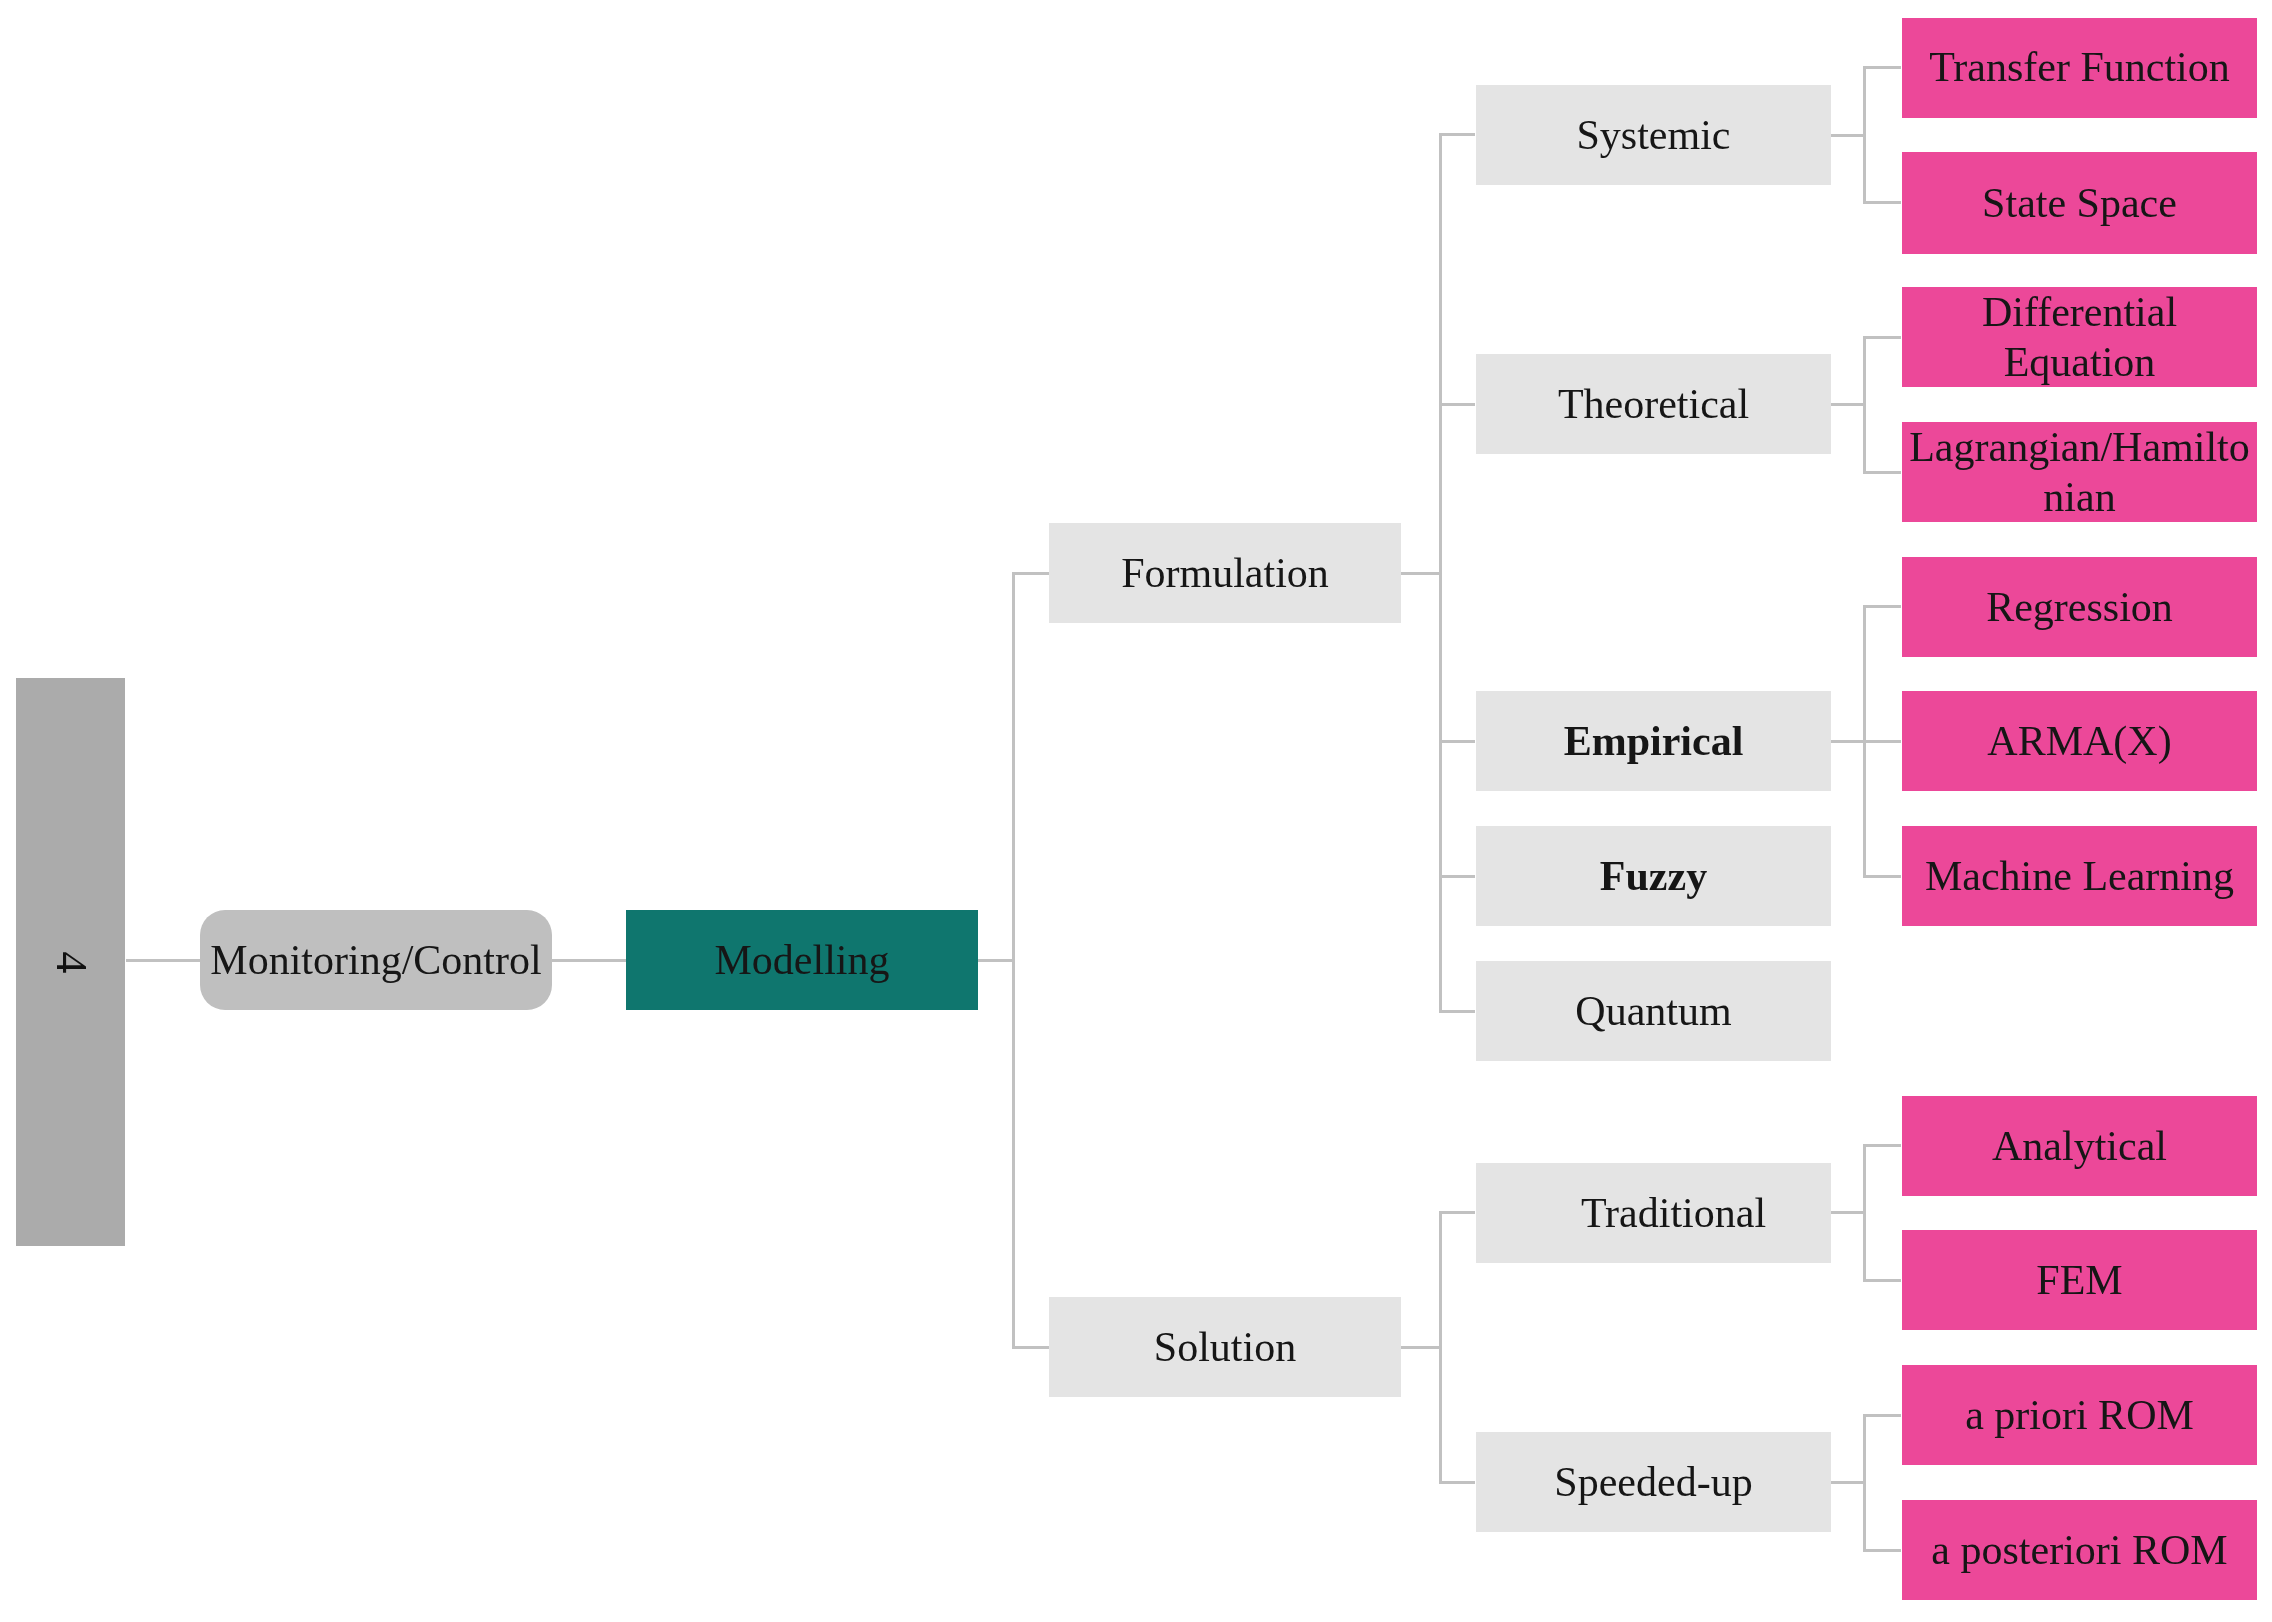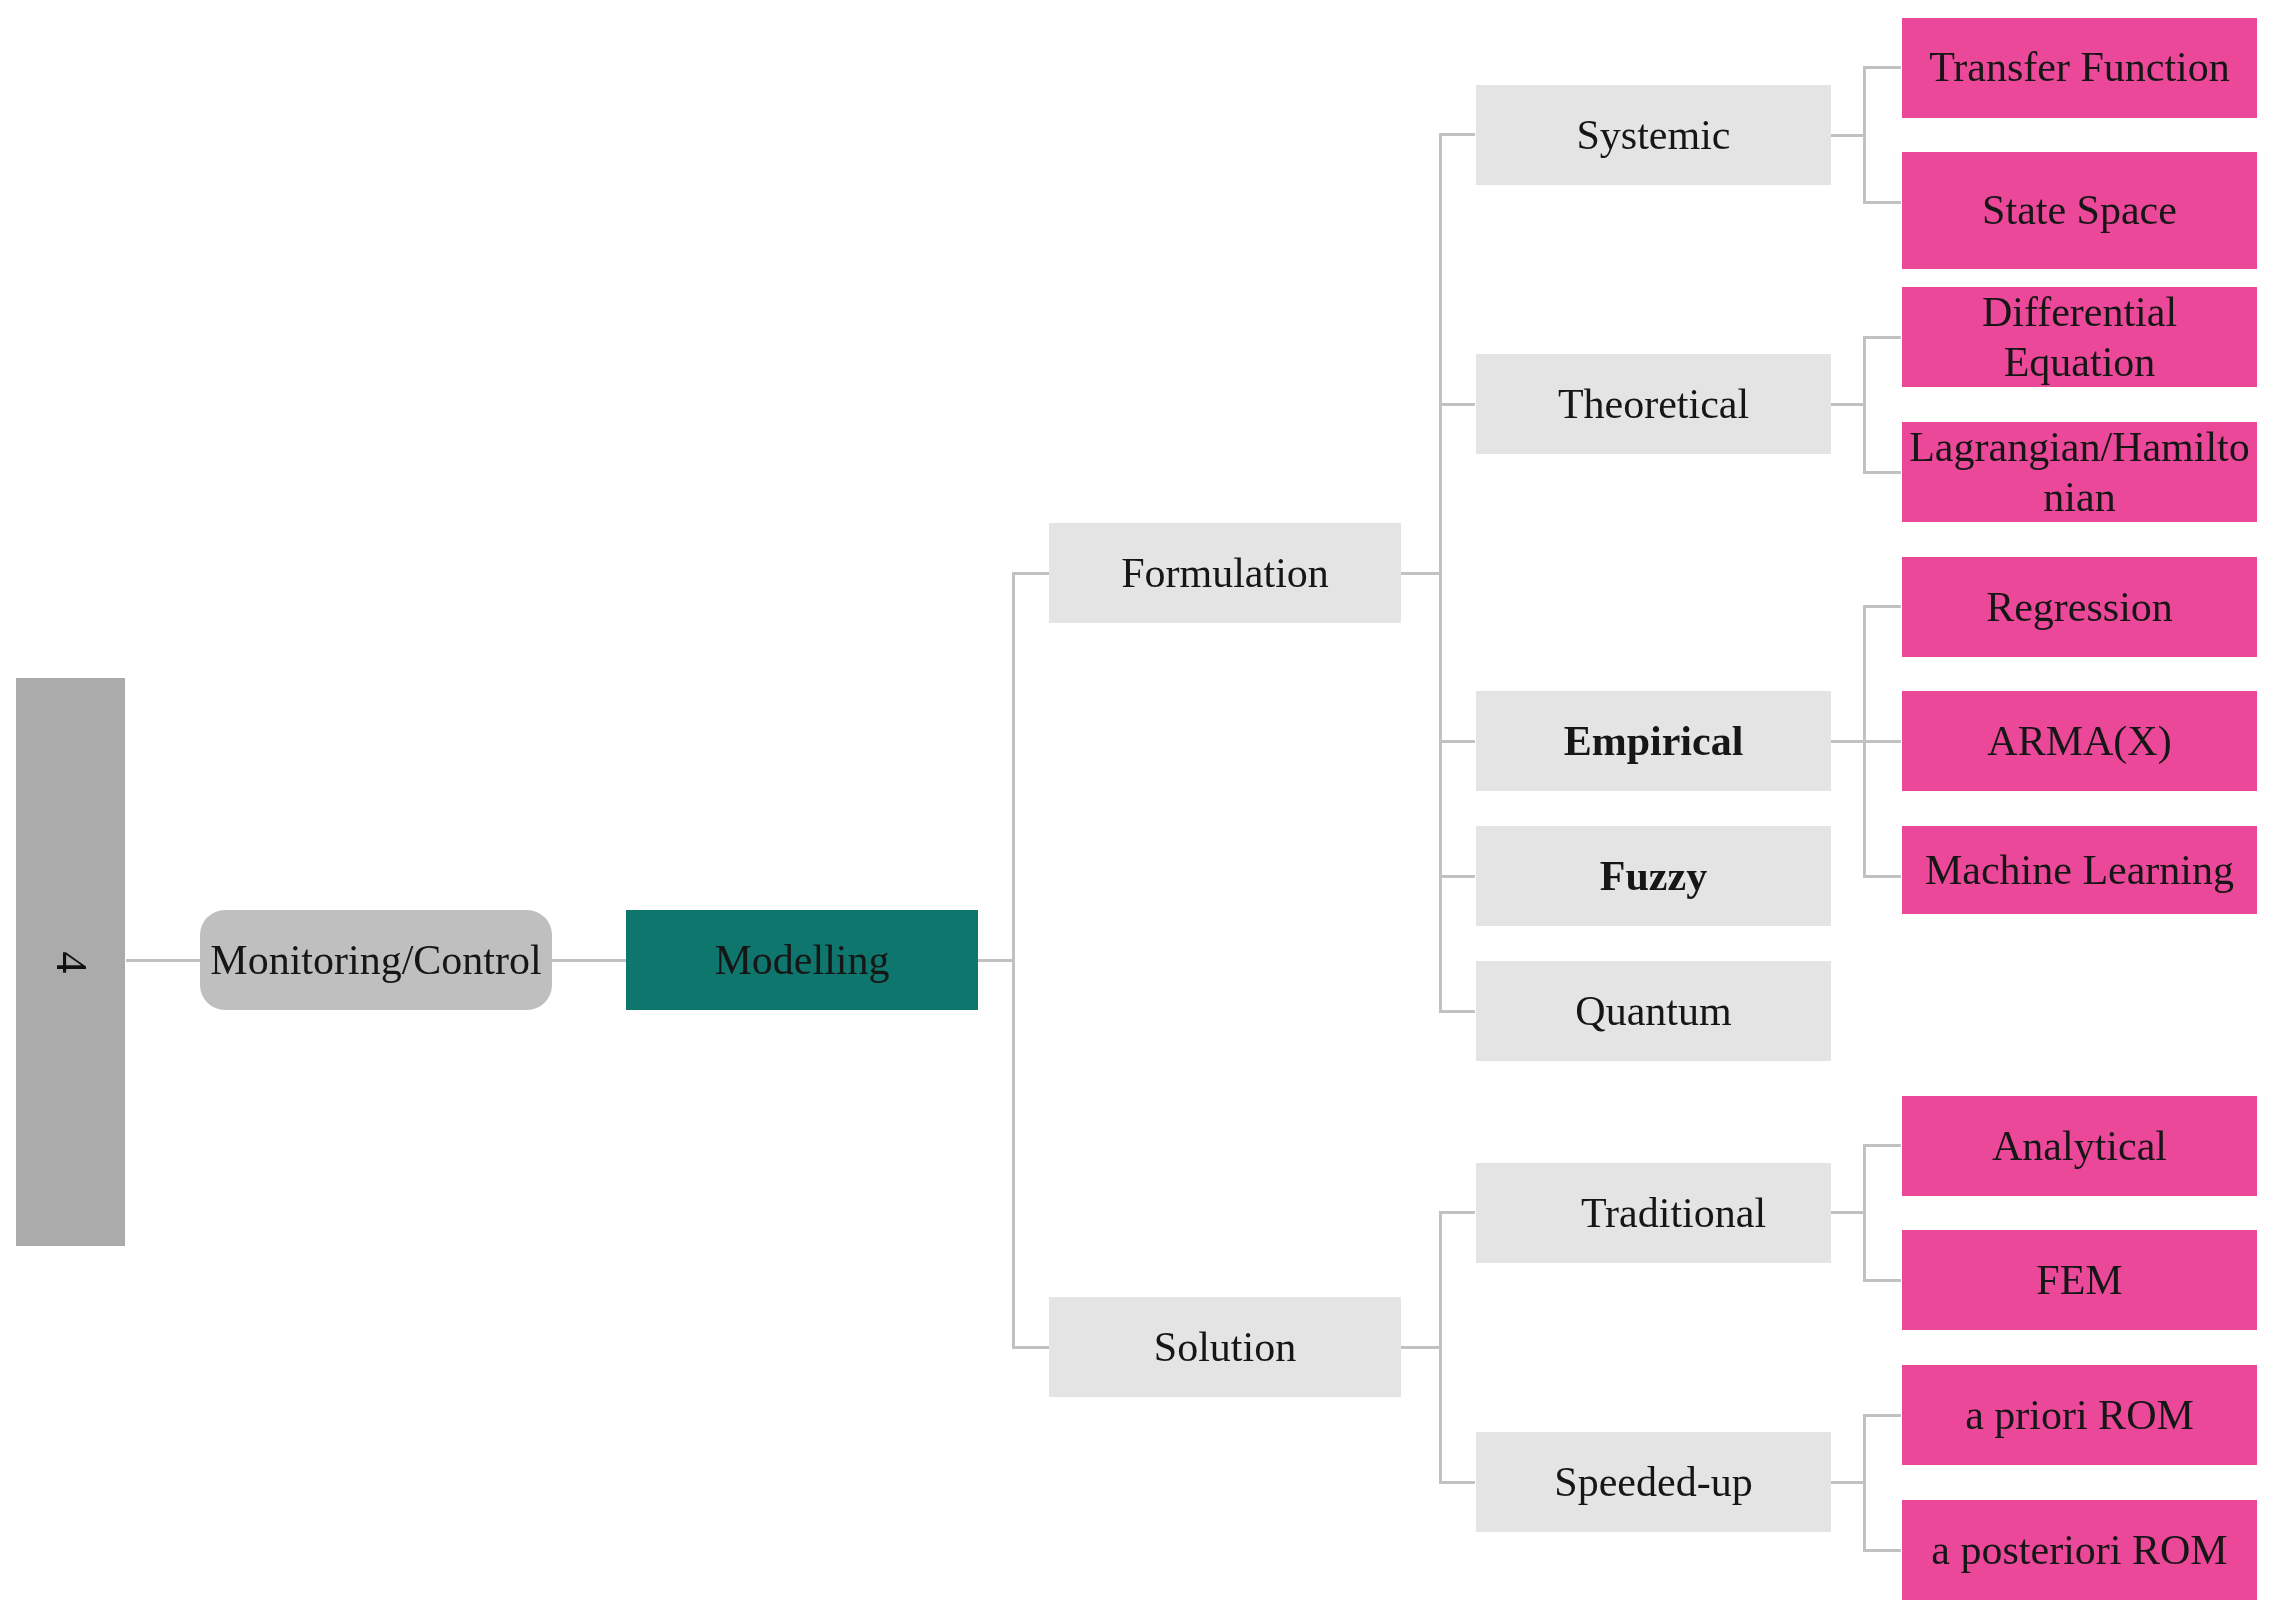--- a/index.html
+++ b/index.html
@@ -76,26 +76,26 @@
   <div class="box fill-mid" style="left:1476px;top:85px;width:355px;height:100px;">Systemic</div>
   <div class="box fill-mid" style="left:1476px;top:354px;width:355px;height:100px;">Theoretical</div>
   <div class="box fill-mid" style="left:1476px;top:691px;width:355px;height:100px;font-weight:bold;">Empirical</div>
   <div class="box fill-mid" style="left:1476px;top:826px;width:355px;height:100px;font-weight:bold;">Fuzzy</div>
   <div class="box fill-mid" style="left:1476px;top:961px;width:355px;height:100px;">Quantum</div>
 
   <div class="box fill-mid" style="left:1476px;top:1163px;width:355px;height:100px;padding-left:40px;">Traditional</div>
   <div class="box fill-mid" style="left:1476px;top:1432px;width:355px;height:100px;">Speeded-up</div>
 
   <div class="box fill-leaf" style="left:1902px;top:17.6px;width:355px;height:100px;">Transfer Function</div>
-  <div class="box fill-leaf" style="left:1902px;top:152px;width:355px;height:117px;">State Space</div>
+  <div class="box fill-leaf" style="left:1902px;top:152px;width:355px;height:102px;">State Space</div>
   <div class="box fill-leaf wrap" style="left:1902px;top:287px;width:355px;height:100px;padding:0 13px;">Differential Equation</div>
   <div class="box fill-leaf wrap breakword" style="left:1902px;top:422px;width:355px;height:100px;padding:0 6.5px;">Lagrangian/Hamiltonian</div>
   <div class="box fill-leaf" style="left:1902px;top:557px;width:355px;height:100px;">Regression</div>
   <div class="box fill-leaf" style="left:1902px;top:691px;width:355px;height:100px;">ARMA(X)</div>
-  <div class="box fill-leaf" style="left:1902px;top:826px;width:355px;height:88px;text-align:center;">Machine Learning</div>
+  <div class="box fill-leaf" style="left:1902px;top:826px;width:355px;height:100px;text-align:center;">Machine Learning</div>
   <div class="box fill-leaf" style="left:1902px;top:1096px;width:355px;height:100px;">Analytical</div>
   <div class="box fill-leaf" style="left:1902px;top:1230px;width:355px;height:100px;">FEM</div>
   <div class="box fill-leaf" style="left:1902px;top:1365px;width:355px;height:100px;">a priori ROM</div>
   <div class="box fill-leaf" style="left:1902px;top:1500px;width:355px;height:100px;">a posteriori ROM</div>
 
   <div class="hline" style="left:126px;top:959px;width:74px;"></div>
   <div class="hline" style="left:551px;top:959px;width:75px;"></div>
   <div class="hline" style="left:978px;top:959px;width:37px;"></div>
   <div class="hline" style="left:1012px;top:572px;width:37px;"></div>
   <div class="hline" style="left:1012px;top:1346px;width:37px;"></div>

